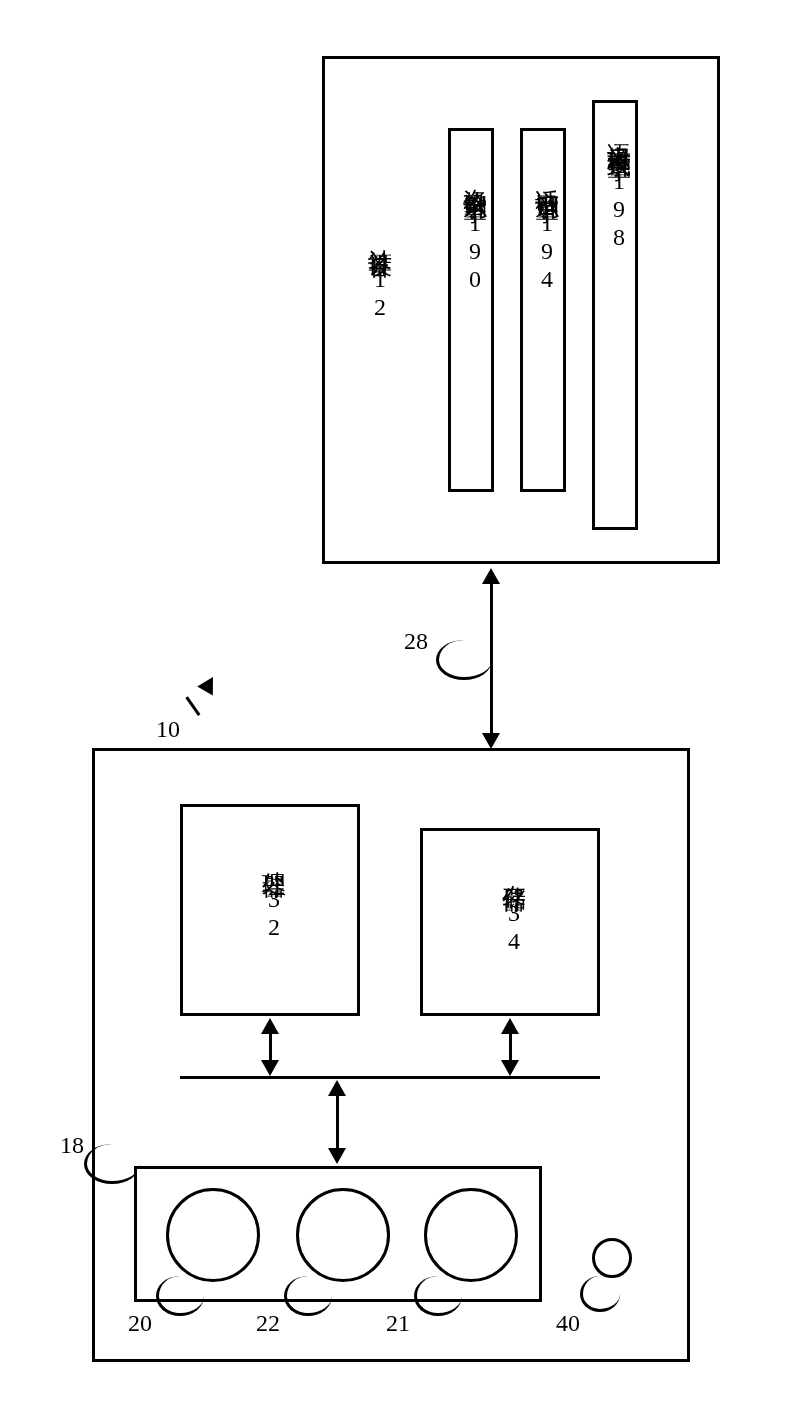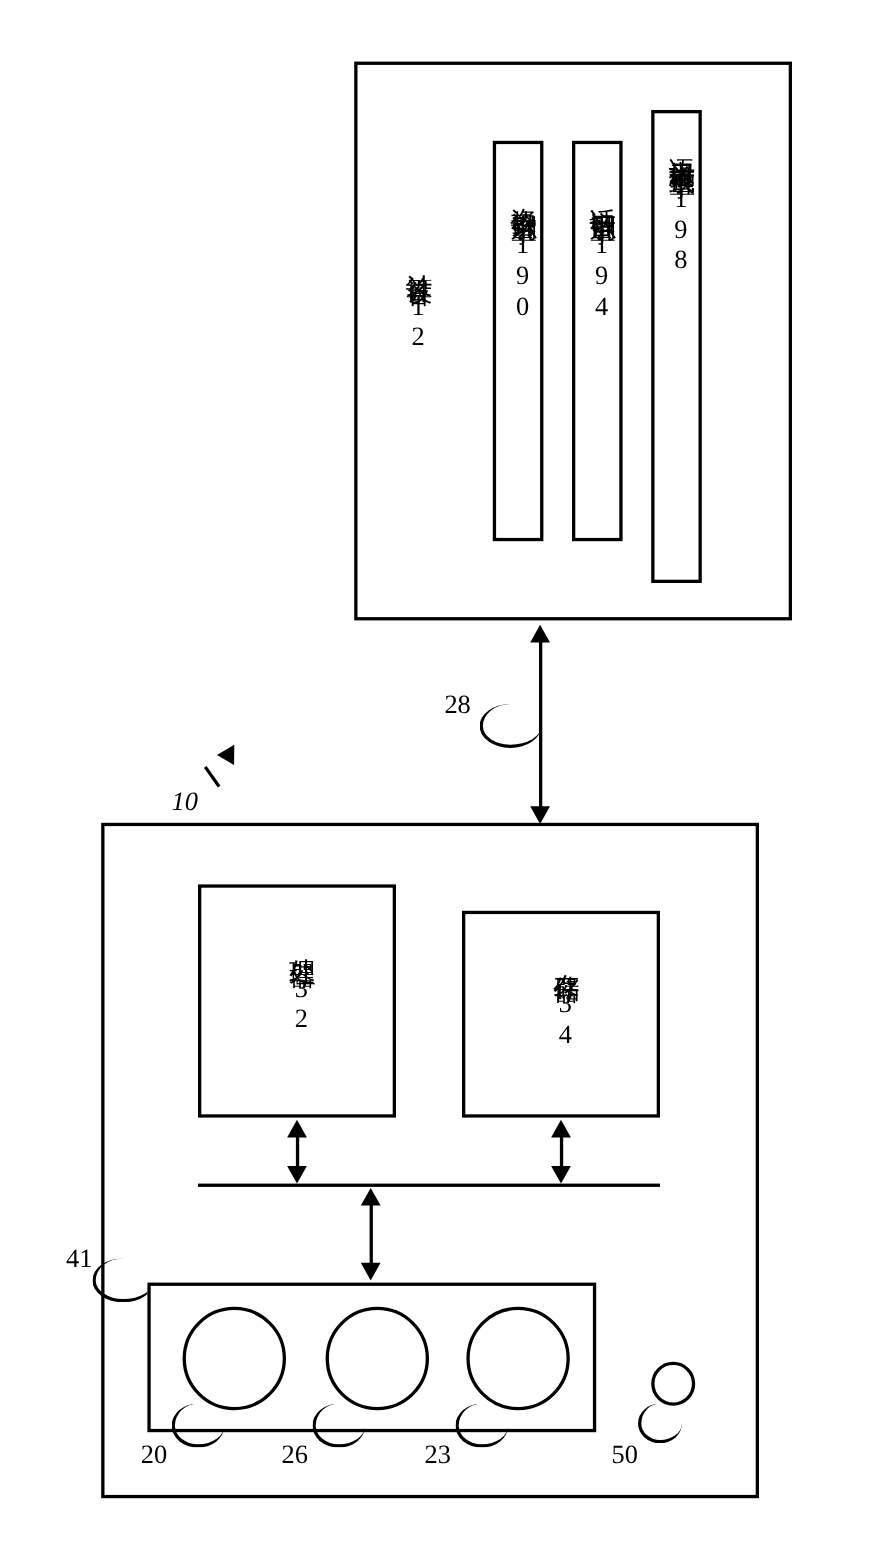--- a/index.html
+++ b/index.html
@@ -57,21 +57,21 @@
     border: 3px solid #000;
     border-radius: 50%;
     background: transparent;
   }
 </style>
 </head>
 <body>
 
 <div class="canvas">
 
-  <div class="label" style="left:156px; top:716px;font-style:italic;">10</div>
+  <div class="label" style="left:156px; top:716px;">10</div>
   <div class="line-v" style="left:198px; top:694px; height:22px; width:3px; transform:rotate(-35deg); transform-origin:bottom left;"></div>
   <div class="ah-up" style="left:200px; top:676px; transform:rotate(30deg);"></div>
 
   <div class="box" style="left:322px; top:56px; width:398px; height:508px;"></div>
 
   <div class="label vlabel" style="left:364px; top:230px;">计算设备 12</div>
 
   <div class="box" style="left:448px; top:128px; width:46px; height:364px;"></div>
   <div class="label vlabel" style="left:459px; top:170px;">姿势识别引擎 190</div>
 
@@ -83,40 +83,40 @@
 
   <div class="ah-up" style="left:482px; top:568px;"></div>
   <div class="line-v" style="left:490px; top:582px; height:152px;"></div>
   <div class="ah-down" style="left:482px; top:733px;"></div>
 
   <div class="label" style="left:404px; top:628px;">28</div>
   <div class="curve" style="left:436px; top:640px; width:56px; height:40px; border-top:none; border-right:none;"></div>
 
   <div class="box" style="left:92px; top:748px; width:598px; height:614px;"></div>
 
-  <div class="label" style="left:60px; top:1132px;">41</div>
+  <div class="label" style="left:60px; top:1132px;">18</div>
   <div class="curve" style="left:84px; top:1144px; width:56px; height:40px; border-top:none; border-right:none;"></div>
 
   <div class="box" style="left:134px; top:1166px; width:408px; height:136px;"></div>
 
   <div class="circle" style="left:166px; top:1188px; width:94px; height:94px;"></div>
   <div class="circle" style="left:296px; top:1188px; width:94px; height:94px;"></div>
   <div class="circle" style="left:424px; top:1188px; width:94px; height:94px;"></div>
 
   <div class="label" style="left:128px; top:1310px;">20</div>
   <div class="curve" style="left:156px; top:1276px; width:48px; height:40px; border-top:none; border-right:none;"></div>
 
-  <div class="label" style="left:256px; top:1310px;">26</div>
+  <div class="label" style="left:256px; top:1310px;">22</div>
   <div class="curve" style="left:284px; top:1276px; width:48px; height:40px; border-top:none; border-right:none;"></div>
 
-  <div class="label" style="left:386px; top:1310px;">23</div>
+  <div class="label" style="left:386px; top:1310px;">21</div>
   <div class="curve" style="left:414px; top:1276px; width:48px; height:40px; border-top:none; border-right:none;"></div>
 
   <div class="circle" style="left:592px; top:1238px; width:40px; height:40px;"></div>
-  <div class="label" style="left:556px; top:1310px;">50</div>
+  <div class="label" style="left:556px; top:1310px;">40</div>
   <div class="curve" style="left:580px; top:1276px; width:40px; height:36px; border-top:none; border-right:none;"></div>
 
   <div class="line-h" style="left:180px; top:1076px; width:420px;"></div>
 
   <div class="ah-up" style="left:328px; top:1080px;"></div>
   <div class="line-v" style="left:336px; top:1094px; height:56px;"></div>
   <div class="ah-down" style="left:328px; top:1148px;"></div>
 
   <div class="box" style="left:180px; top:804px; width:180px; height:212px;"></div>
   <div class="label vlabel" style="left:258px; top:852px;">处理器 32</div>

